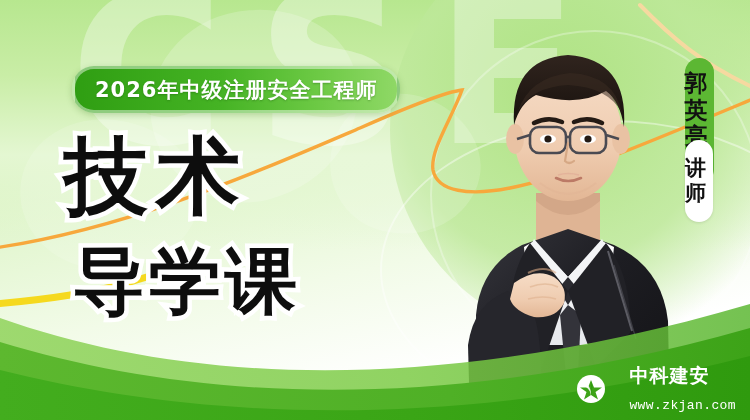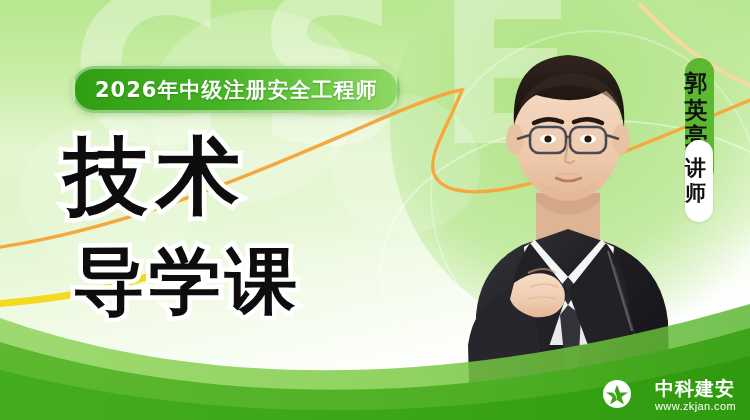--- a/index.html
+++ b/index.html
@@ -113,30 +113,30 @@
     width:28px;height:82px;
     border-radius:23px;background:#ffffff;
     display:flex;flex-direction:column;align-items:center;justify-content:center;
     font-size:21px;font-weight:700;color:#111;line-height:1.18;
     box-shadow:0 1px 3px rgba(0,0,0,.10);
   }
 
   
   .logo{
     position:absolute;right:14px;bottom:8px;
-    display:flex;gap:23px;
+    display:flex;align-items:center;gap:23px;
   }
   .logo-mark{width:30px;height:30px;flex:0 0 30px;}
   .logo-text{display:flex;flex-direction:column;line-height:1;}
   .logo-name{
     font-size:19px;font-weight:700;color:#ffffff;letter-spacing:1px;
   }
   .logo-url{
-    font-size:11px;color:#ffffff;letter-spacing:.4px;margin-top:3px;
-    font-family:Liberation Sans, sans-serif;
+    font-size:13px;color:#ffffff;letter-spacing:.4px;margin-top:14px;
+    font-family:Liberation Mono, monospace;
   }
 </style>
 </head>
 <body>
 
 <div class="poster">
 
   <div class="bg-top-green"></div>
   <div class="bg-right-glow"></div>
 

